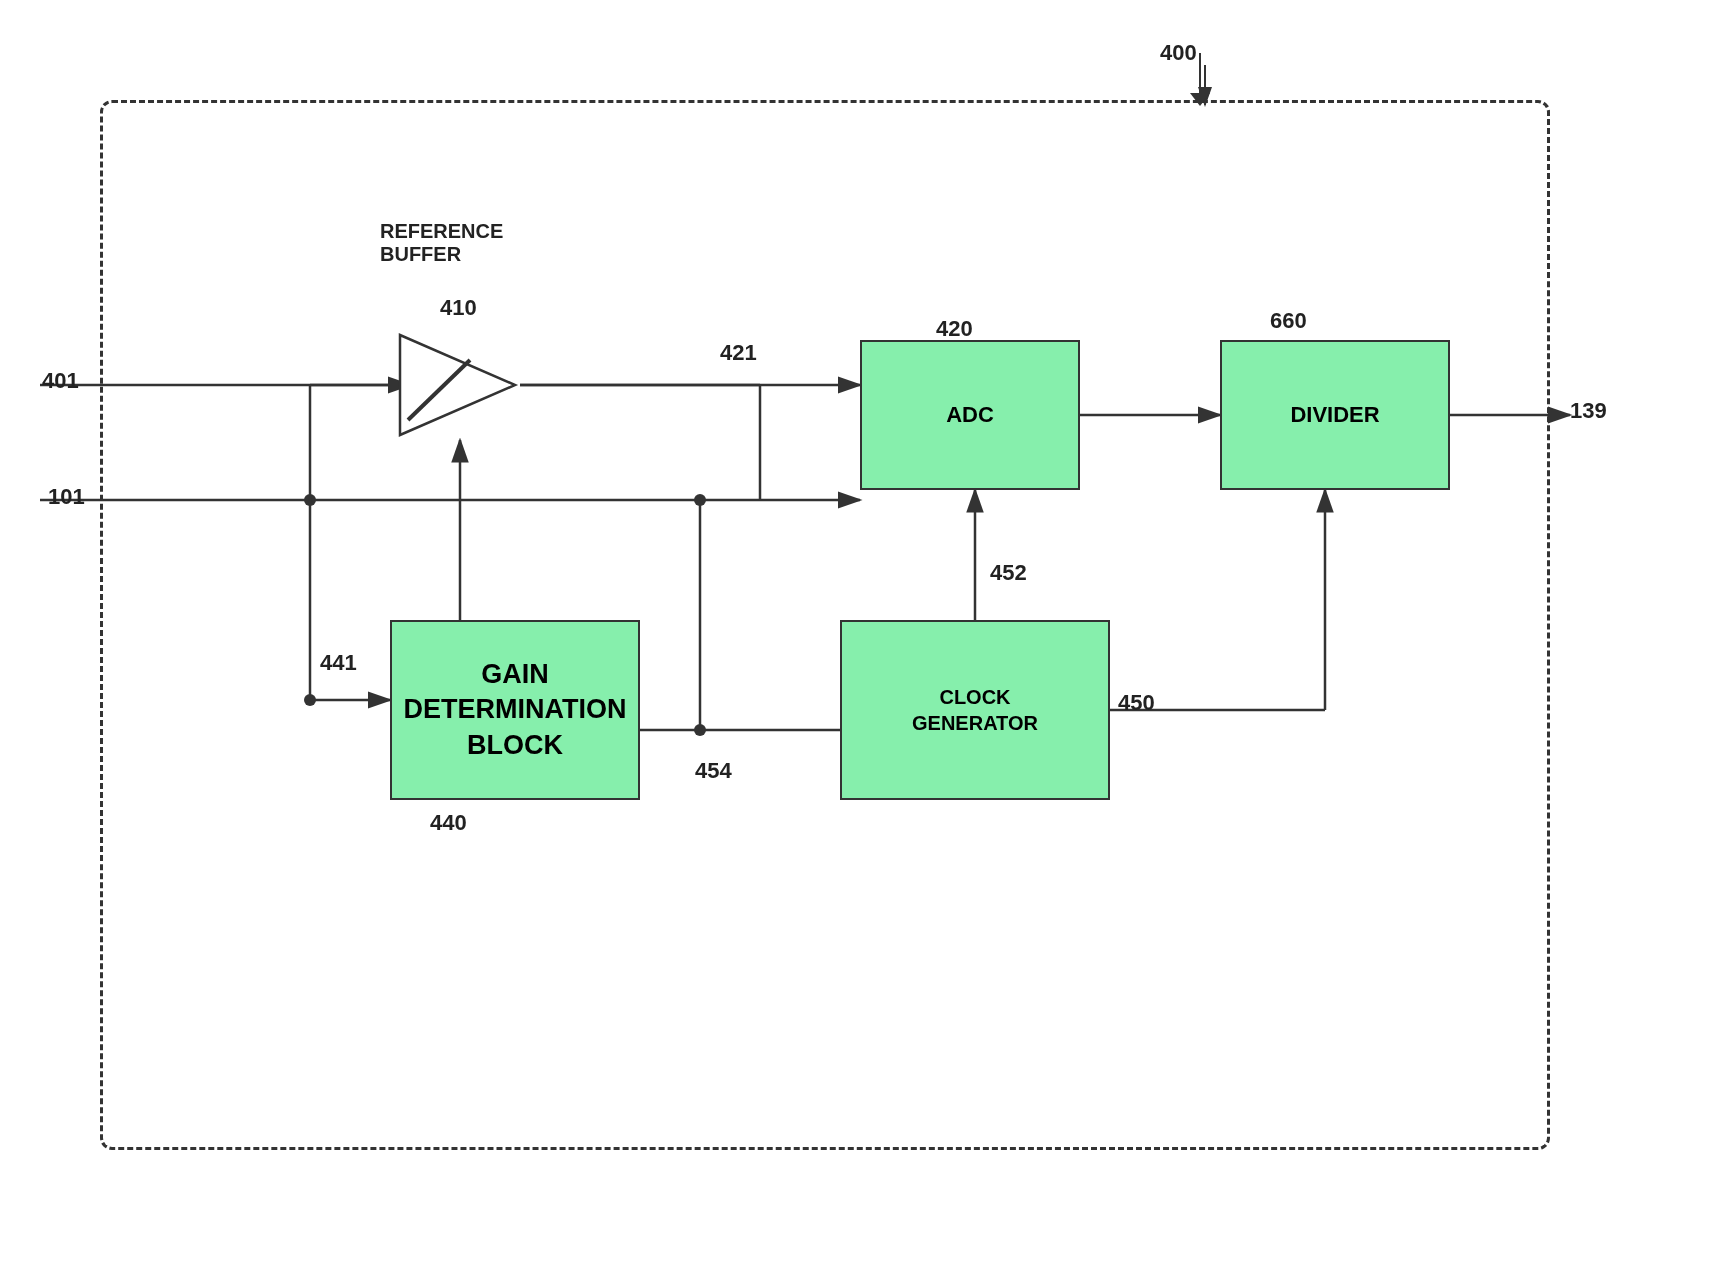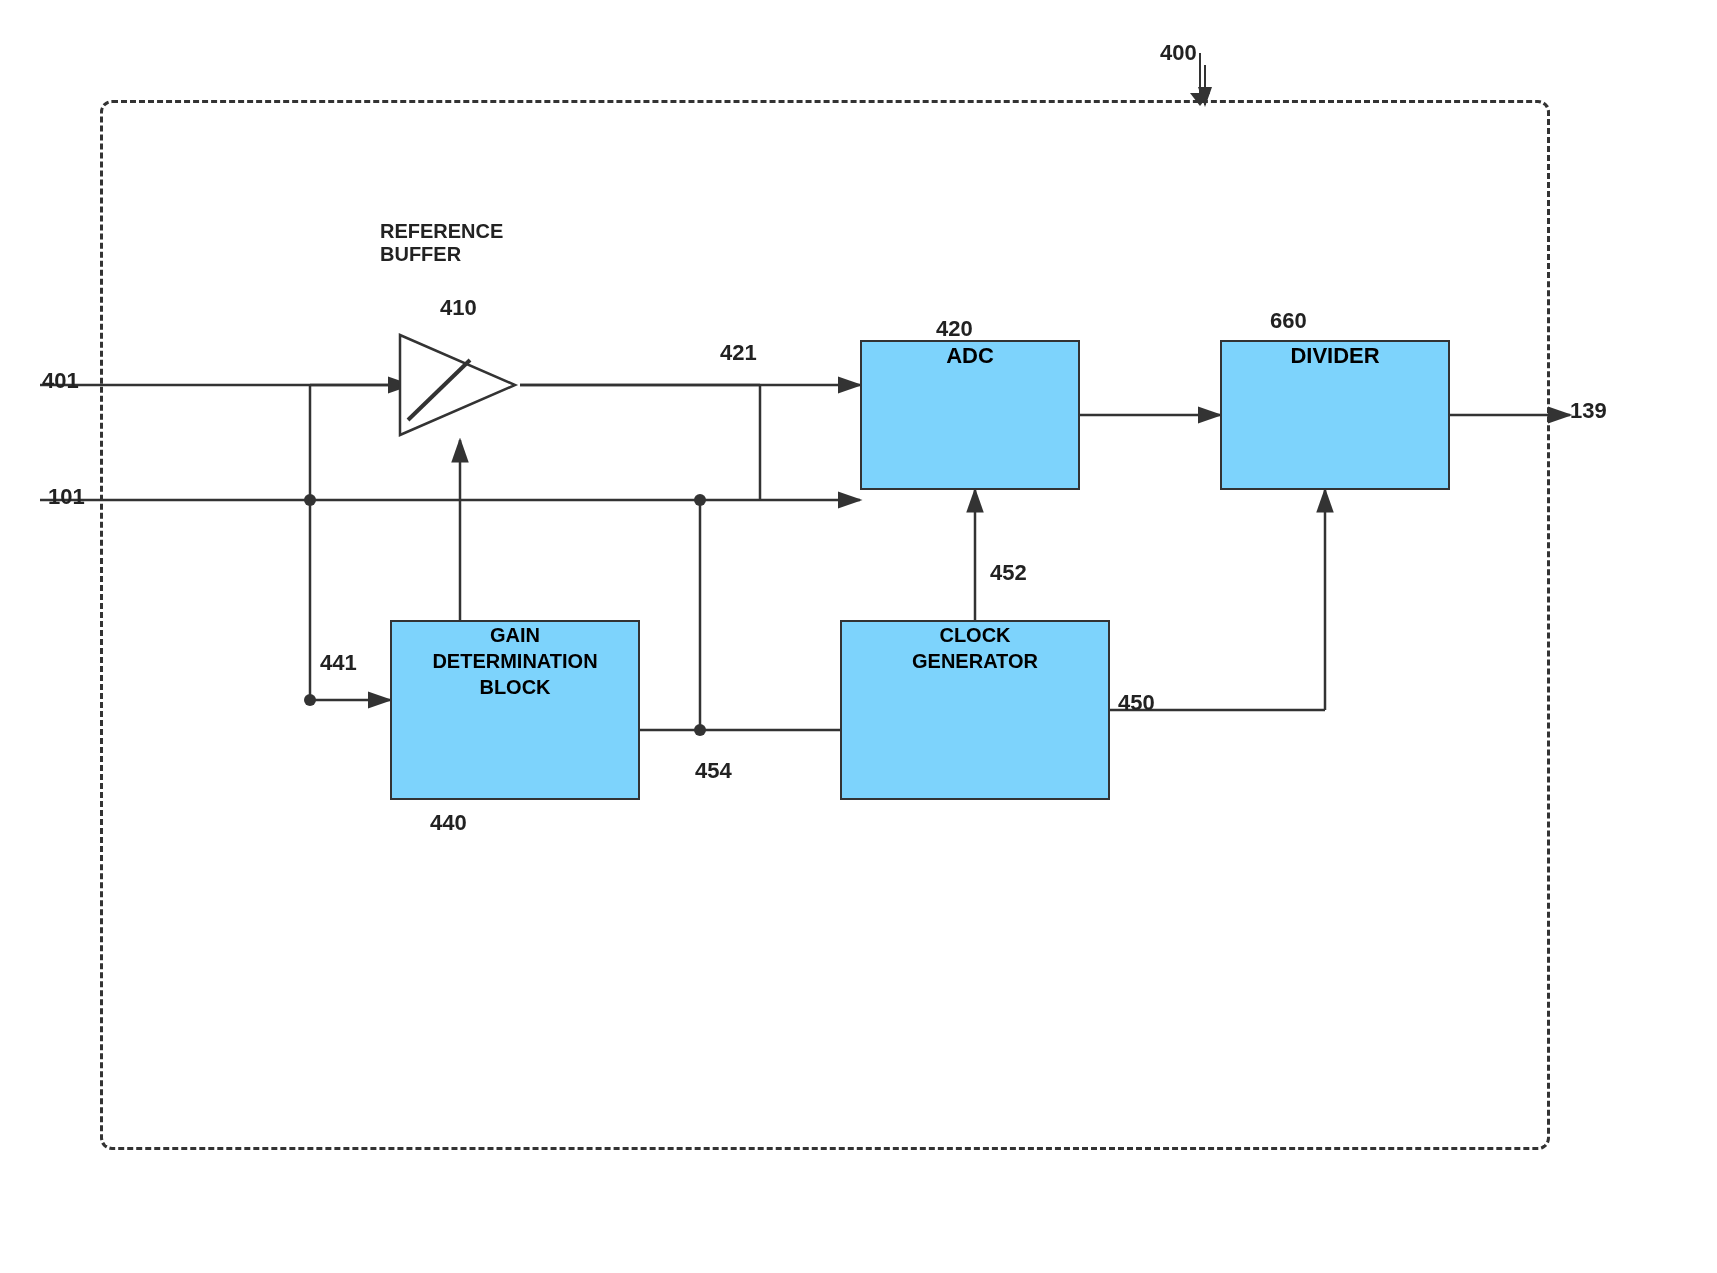--- a/index.html
+++ b/index.html
@@ -23,24 +23,25 @@
       top: 100px;
       width: 1450px;
       height: 1050px;
       border: 3px dashed #333;
       border-radius: 12px;
     }
     
     .block {
       position: absolute;
       border: 2.5px solid #333;
-      background: #7dd3fc;
+      background: #86efac;
       display: flex;
       flex-direction: column;
       align-items: center;
+      justify-content: center;
       text-align: center;
       font-weight: bold;
       font-size: 22px;
       line-height: 1.3;
     }
     
     .label {
       position: absolute;
       font-size: 22px;
       font-weight: bold;
@@ -141,21 +142,21 @@
   </div>
 
   <div class="block" style="left:860px; top:340px; width:220px; height:150px;">
     <span>ADC</span>
   </div>
 
   <div class="block" style="left:1220px; top:340px; width:230px; height:150px;">
     <span>DIVIDER</span>
   </div>
 
-  <div class="block" style="left:390px; top:620px; width:250px; height:180px; font-size:20px;">
+  <div class="block" style="left:390px; top:620px; width:250px; height:180px; font-size:27px;">
     <span>GAIN</span>
     <span>DETERMINATION</span>
     <span>BLOCK</span>
   </div>
 
   <div class="block" style="left:840px; top:620px; width:270px; height:180px; font-size:20px;">
     <span>CLOCK</span>
     <span>GENERATOR</span>
   </div>
 

